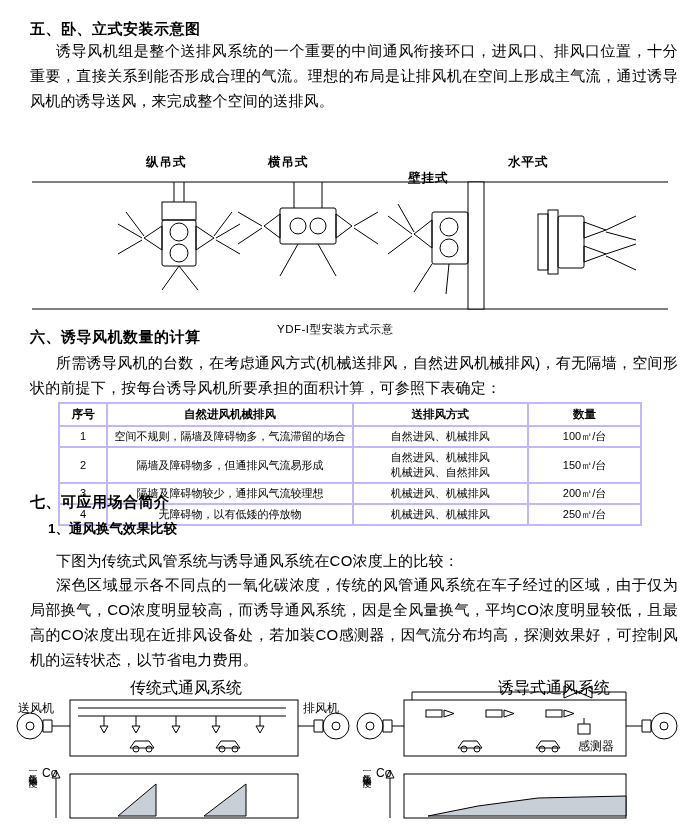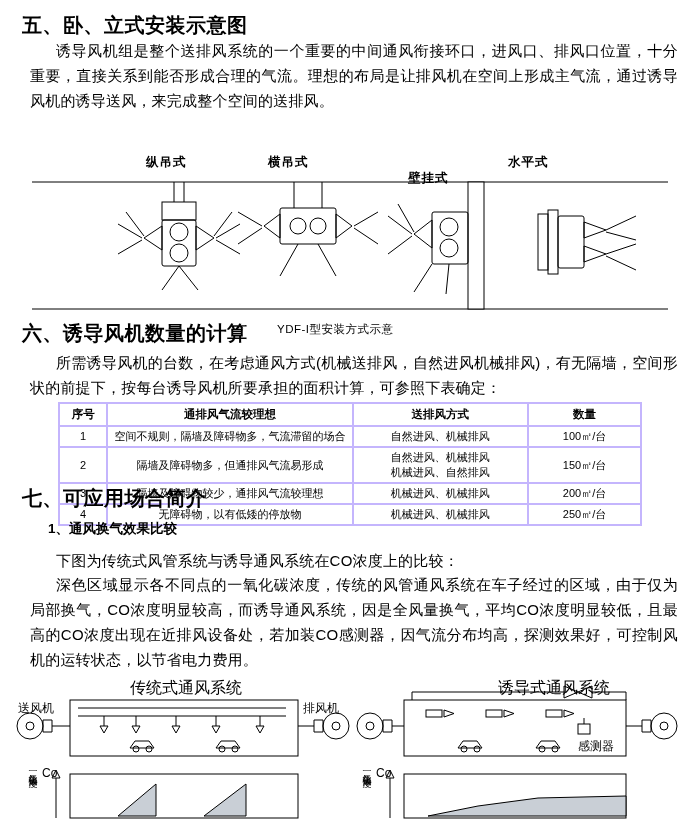--- a/index.html
+++ b/index.html
@@ -7,23 +7,23 @@
     width:700px;height:826px;
     background:#ffffff;
     font-family:"Liberation Sans", sans-serif;
     color:#000;
     position:relative;
     overflow:hidden;
   }
   .page{position:relative;width:700px;height:826px;}
 
   h2.sec{
-    font-size:20px;
+    font-size:15px;
     font-weight:bold;
-    margin:0;
+    margin:8px;
     letter-spacing:0.5px;
   }
   .para{
     font-size:15px;
     line-height:25px;
     text-align:justify;
     letter-spacing:0.2px;
   }
   .indent{text-indent:26px;}
 
@@ -166,21 +166,21 @@
     <div id="d1-caption">YDF-I型安装方式示意</div>
   </div>
 
   <h2 class="sec" id="sec6-title">六、诱导风机数量的计算</h2>
   <div class="para indent" id="sec6-para">所需诱导风机的台数，在考虑通风方式(机械送排风，自然进风机械排风)，有无隔墙，空间形状的前提下，按每台诱导风机所要承担的面积计算，可参照下表确定：</div>
 
   <table class="tbl">
     <thead>
       <tr>
         <td class="c-no">序号</td>
-        <td class="c-case">通排风气流较理想</td>
+        <td class="c-case">自然进风机械排风</td>
         <td class="c-way">送排风方式</td>
         <td class="c-qty">数量</td>
       </tr>
     </thead>
     <tbody>
       <tr>
         <td class="c-no">1</td>
         <td class="c-case">空间不规则，隔墙及障碍物多，气流滞留的场合</td>
         <td class="c-way">自然进风、机械排风</td>
         <td class="c-qty">100㎡/台</td>

